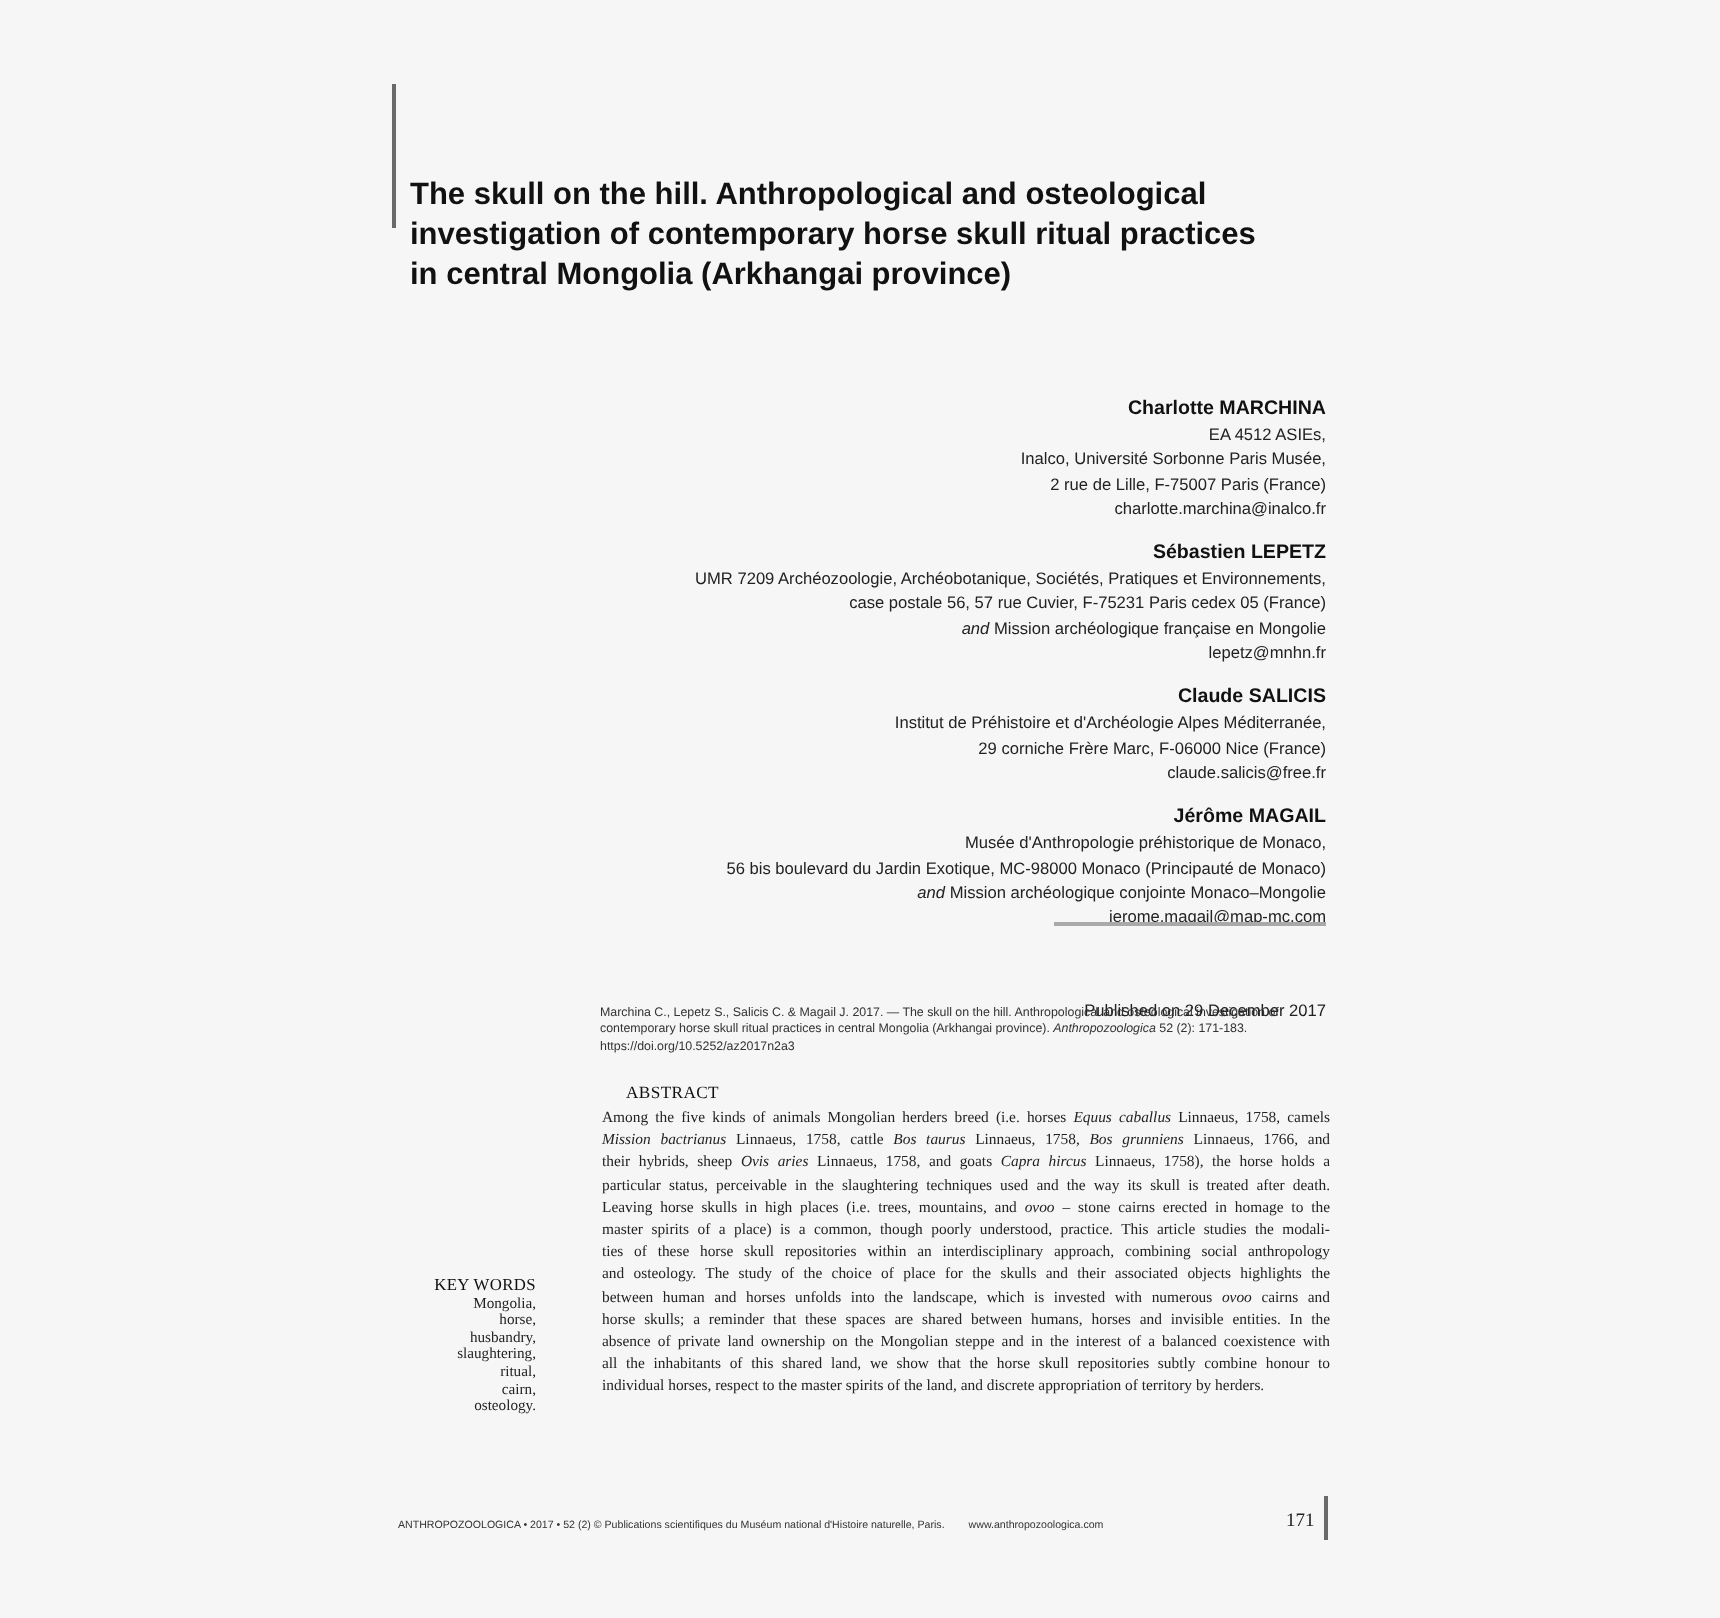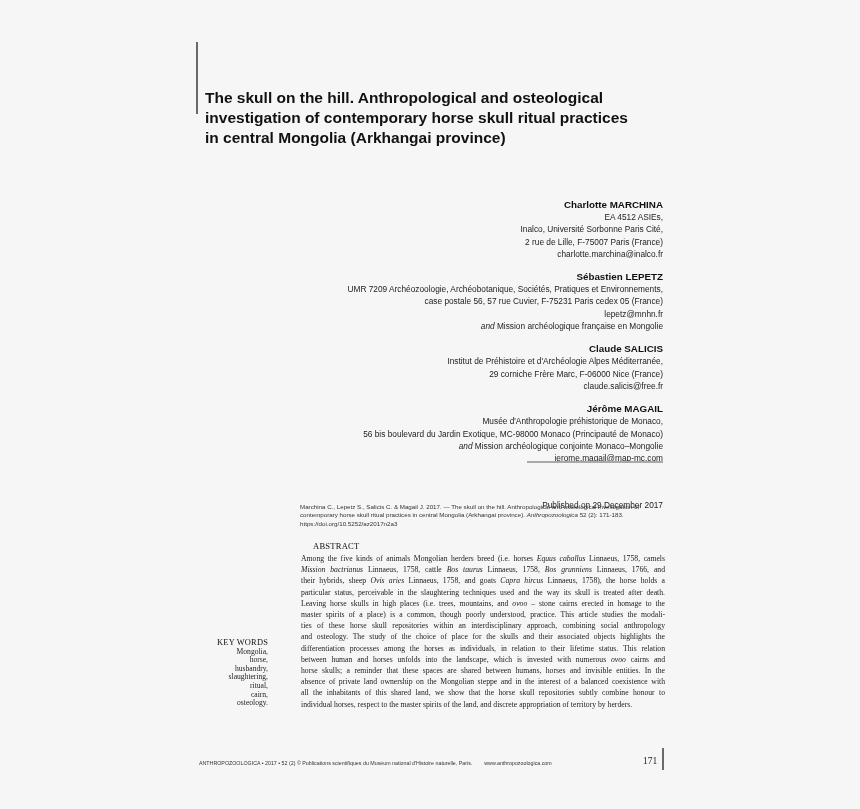--- a/index.html
+++ b/index.html
@@ -96,31 +96,31 @@
   <h1 class="title" style="margin:0">
     <div>The skull on the hill. Anthropological and osteological</div>
     <div>investigation of contemporary horse skull ritual practices</div>
     <div>in central Mongolia (Arkhangai province)</div>
   </h1>
 
   <div class="authors">
     <div class="author">
       <div class="name">Charlotte MARCHINA</div>
       <div class="line">EA 4512 ASIEs,</div>
-      <div class="line">Inalco, Université Sorbonne Paris Cité,</div>
+      <div class="line">Inalco, Université Sorbonne Paris Musée,</div>
       <div class="line">2 rue de Lille, F-75007 Paris (France)</div>
       <div class="line">charlotte.marchina@inalco.fr</div>
     </div>
 
     <div class="author">
       <div class="name">Sébastien LEPETZ</div>
       <div class="line">UMR 7209 Archéozoologie, Archéobotanique, Sociétés, Pratiques et Environnements,</div>
       <div class="line">case postale 56, 57 rue Cuvier, F-75231 Paris cedex 05 (France)</div>
+      <div class="line"><i>and</i><span> Mission archéologique française en Mongolie</span></div>
       <div class="line">lepetz@mnhn.fr</div>
-      <div class="line"><i>and</i><span> Mission archéologique française en Mongolie</span></div>
     </div>
 
     <div class="author">
       <div class="name">Claude SALICIS</div>
       <div class="line">Institut de Préhistoire et d'Archéologie Alpes Méditerranée,</div>
       <div class="line">29 corniche Frère Marc, F-06000 Nice (France)</div>
       <div class="line">claude.salicis@free.fr</div>
     </div>
 
     <div class="author">
@@ -142,21 +142,20 @@
 
   <div class="abstract" id="abstract-body">
       <span class="ln">Among the five kinds of animals Mongolian herders breed (i.e. horses <i>Equus caballus</i> Linnaeus, 1758, camels</span>
       <span class="ln"><i>Mission bactrianus</i> Linnaeus, 1758, cattle <i>Bos taurus</i> Linnaeus, 1758, <i>Bos grunniens</i> Linnaeus, 1766, and</span>
       <span class="ln">their hybrids, sheep <i>Ovis aries</i> Linnaeus, 1758, and goats <i>Capra hircus</i> Linnaeus, 1758), the horse holds a</span>
       <span class="ln">particular status, perceivable in the slaughtering techniques used and the way its skull is treated after death.</span>
       <span class="ln">Leaving horse skulls in high places (i.e. trees, mountains, and <i>ovoo</i> – stone cairns erected in homage to the</span>
       <span class="ln">master spirits of a place) is a common, though poorly understood, practice. This article studies the modali-</span>
       <span class="ln">ties of these horse skull repositories within an interdisciplinary approach, combining social anthropology</span>
       <span class="ln">and osteology. The study of the choice of place for the skulls and their associated objects highlights the</span>
-      <span class="ln">differentiation processes among the horses as individuals, in relation to their lifetime status. This relation</span>
       <span class="ln">between human and horses unfolds into the landscape, which is invested with numerous <i>ovoo</i> cairns and</span>
       <span class="ln">horse skulls; a reminder that these spaces are shared between humans, horses and invisible entities. In the</span>
       <span class="ln">absence of private land ownership on the Mongolian steppe and in the interest of a balanced coexistence with</span>
       <span class="ln">all the inhabitants of this shared land, we show that the horse skull repositories subtly combine honour to</span>
       <span class="ln last">individual horses, respect to the master spirits of the land, and discrete appropriation of territory by herders.</span>
     </div>
 
   <div class="keywords">
     <div class="kw-head">KEY WORDS</div>
     <div>Mongolia,</div>

